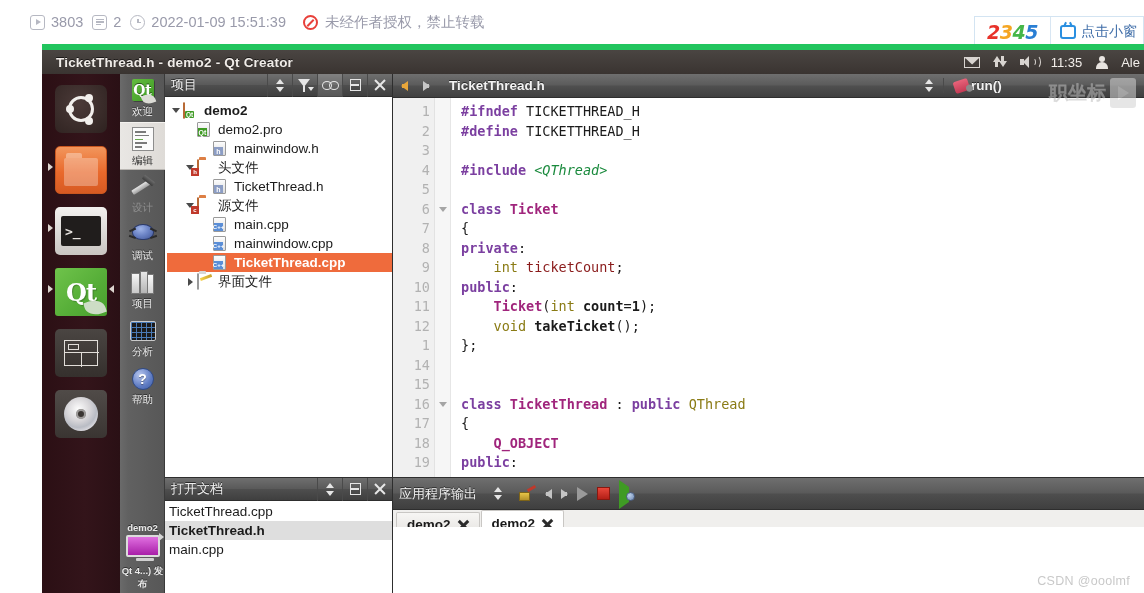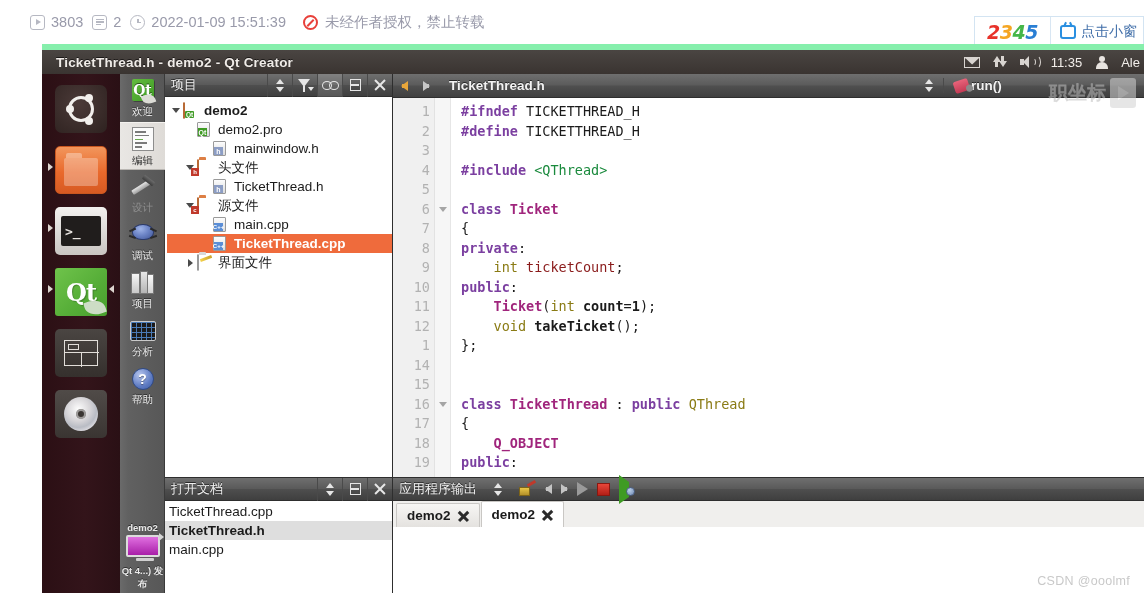--- a/index.html
+++ b/index.html
@@ -77,21 +77,21 @@
   .tv-ico::before, .tv-ico::after {
     content: ""; position: absolute; top: -5px; width: 2px; height: 5px; background: #2a8fe0;
   }
   .tv-ico::before { left: 2px; transform: rotate(25deg); }
   .tv-ico::after  { right: 2px; transform: rotate(-25deg); }
 
   
   .desktop {
     position: absolute; left: 42px; top: 44px;
     width: 1102px; height: 549px;
-    background: #86efac; overflow: hidden;
+    background: #22c55e; overflow: hidden;
   }
 
   
   .unity-panel {
     position: absolute; left: 0; top: 6px; width: 1102px; height: 24px;
     background: linear-gradient(to bottom, #4a4542, #3a3431);
     display: flex; align-items: center;
     color: #e8e4e0;
   }
   .unity-title {
@@ -526,32 +526,32 @@
     flex: 1; padding: 4px 0 0 10px;
     font-family: "DejaVu Sans Mono", monospace; font-size: 13.5px;
     white-space: pre; color: #1b1b1b;
   }
   .cline { height: 19.5px; line-height: 19.5px; }
   .k-pre  { color: #7b3fa0; font-weight: bold; }   
   .k-kw   { color: #7b3fa0; font-weight: bold; }   
   .k-typ  { color: #8a7b14; }                      
   .k-cls  { color: #a0257c; font-weight: bold; }   
   .k-mac  { color: #a0257c; font-weight: bold; }
-  .k-str  { color: #1a8a3d; }                      
+  .k-str  { color: #1a8a3d; font-style: italic; }                      
   .k-num  { color: #1b1b1b; font-weight: bold; }
   .k-id   { color: #1b1b1b; }
   .k-fld  { color: #8a1b1b; }
 
   
   .outpane {
     position: absolute; left: 273px; top: 403px; width: 751px; height: 116px; background: #fff;
     border-top: 1px solid #2e2e2e;
   }
   .outhdr {
-    height: 23px; background: linear-gradient(to bottom, #6f6f6f 0%, #5a5a5a 48%, #4e4e4e 52%, #3f3f3f 100%);
+    height: 32px; background: linear-gradient(to bottom, #6f6f6f 0%, #5a5a5a 48%, #4e4e4e 52%, #3f3f3f 100%);
     display: flex; align-items: center; color: #f0f0f0; font-size: 13px;
     border-bottom: 1px solid #2e2e2e;
   }
   .outhdr .t { padding-left: 6px; text-shadow: 0 -1px 0 rgba(0,0,0,.6); }
   .outhdr .ud { width: 26px; display: flex; align-items: center; justify-content: center; margin-left: 8px; }
   .otool { display: flex; align-items: center; gap: 9px; padding-left: 8px; }
   .ot-broom { position:relative; width:17px; height:14px; }
   .ot-broom .stick {
     position:absolute; left:8px; top:0; width:9px; height:3px; background:#c0392b; transform: rotate(-30deg);
   }
@@ -882,20 +882,28 @@
 
           <div class="trow" style="padding-left:46px;">
             <span class="ticon">
                 <span class="fi c">
                   <span class="tag">C++</span>
                 </span>
               </span>
             <span class="tlabel">main.cpp</span>
           </div>
 
+          <div class="trow" style="padding-left:46px;">
+            <span class="ticon">
+                <span class="fi c">
+                  <span class="tag">C++</span>
+                </span>
+              </span>
+            <span class="tlabel">mainwindow.cpp</span>
+          </div>
 
           <div class="trow sel" style="padding-left:46px;">
             <span class="ticon">
                 <span class="fi c">
                   <span class="tag">C++</span>
                 </span>
               </span>
             <span class="tlabel b">TicketThread.cpp</span>
           </div>
 

